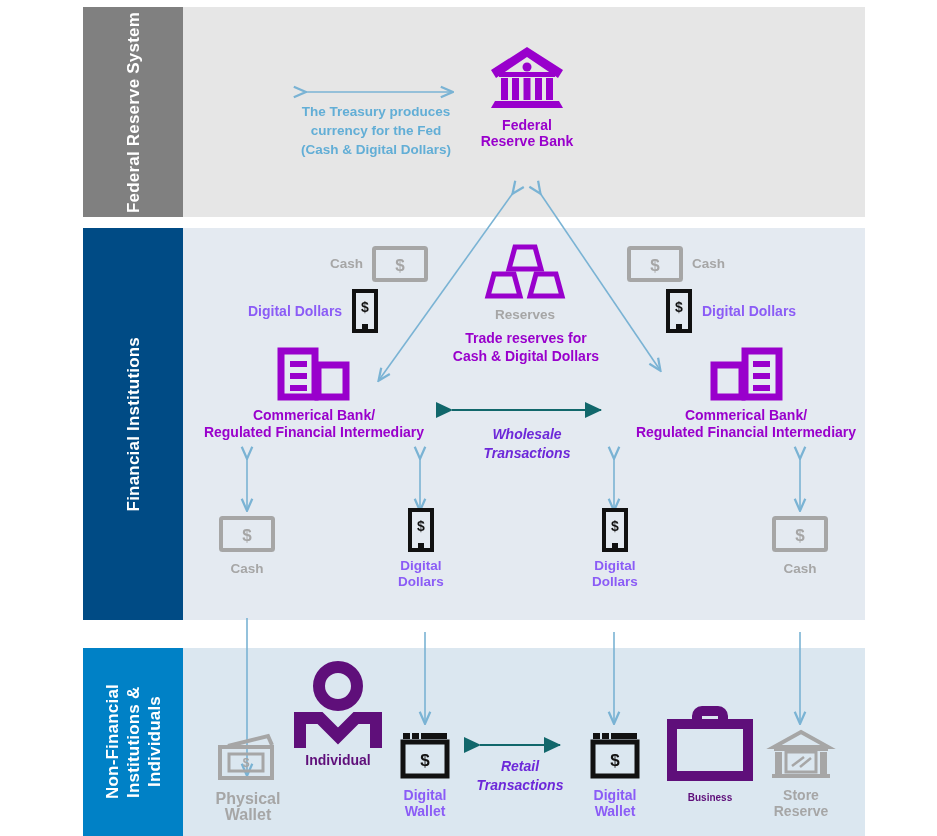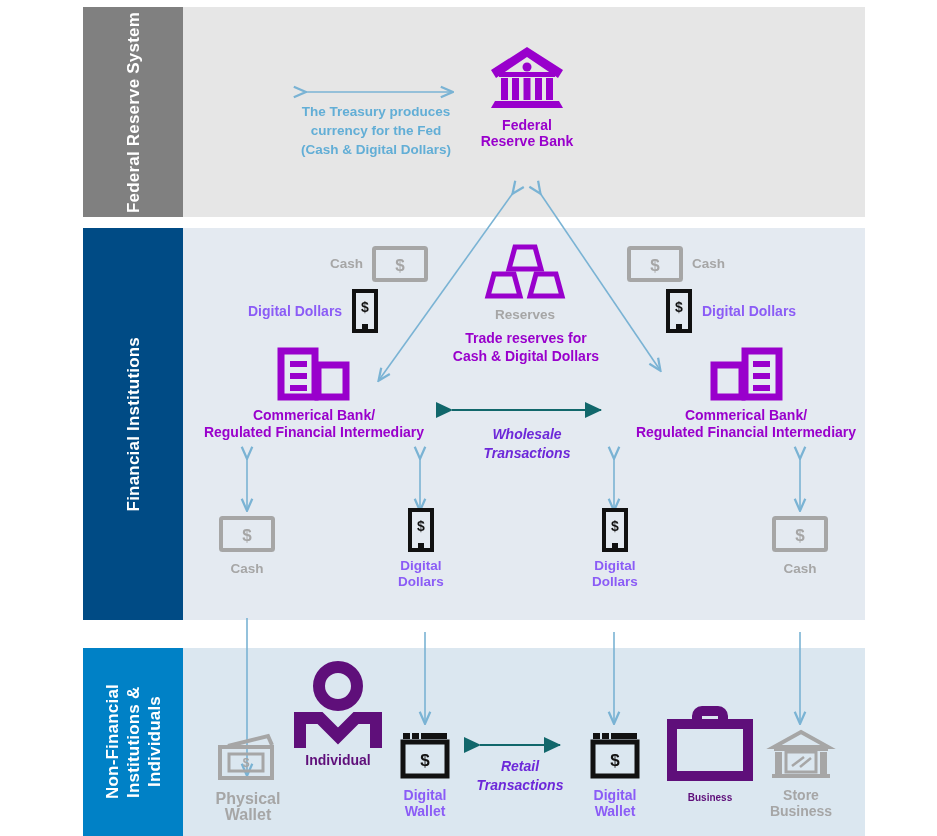--- a/index.html
+++ b/index.html
@@ -328,16 +328,16 @@
         <rect x="4" y="18" width="54" height="4" fill="#a6a6a6"></rect>
         <rect x="5" y="23" width="7" height="22" fill="#a6a6a6"></rect>
         <rect x="50" y="23" width="7" height="22" fill="#a6a6a6"></rect>
         <rect x="16" y="23" width="30" height="20" fill="none" stroke="#a6a6a6" stroke-width="3"></rect>
         <line x1="22" y1="37" x2="34" y2="28" stroke="#a6a6a6" stroke-width="2.5"></line>
         <line x1="30" y1="38" x2="41" y2="29" stroke="#a6a6a6" stroke-width="2.5"></line>
         <rect x="2" y="45" width="58" height="4" fill="#a6a6a6"></rect>
       </svg>
     </span>
     <span class="cap cap-gray" style="font-size:14px;margin-top:8px;">Store
-Business</span>
+Reserve</span>
   </div>
 
 </div>
 
 </body></html>

